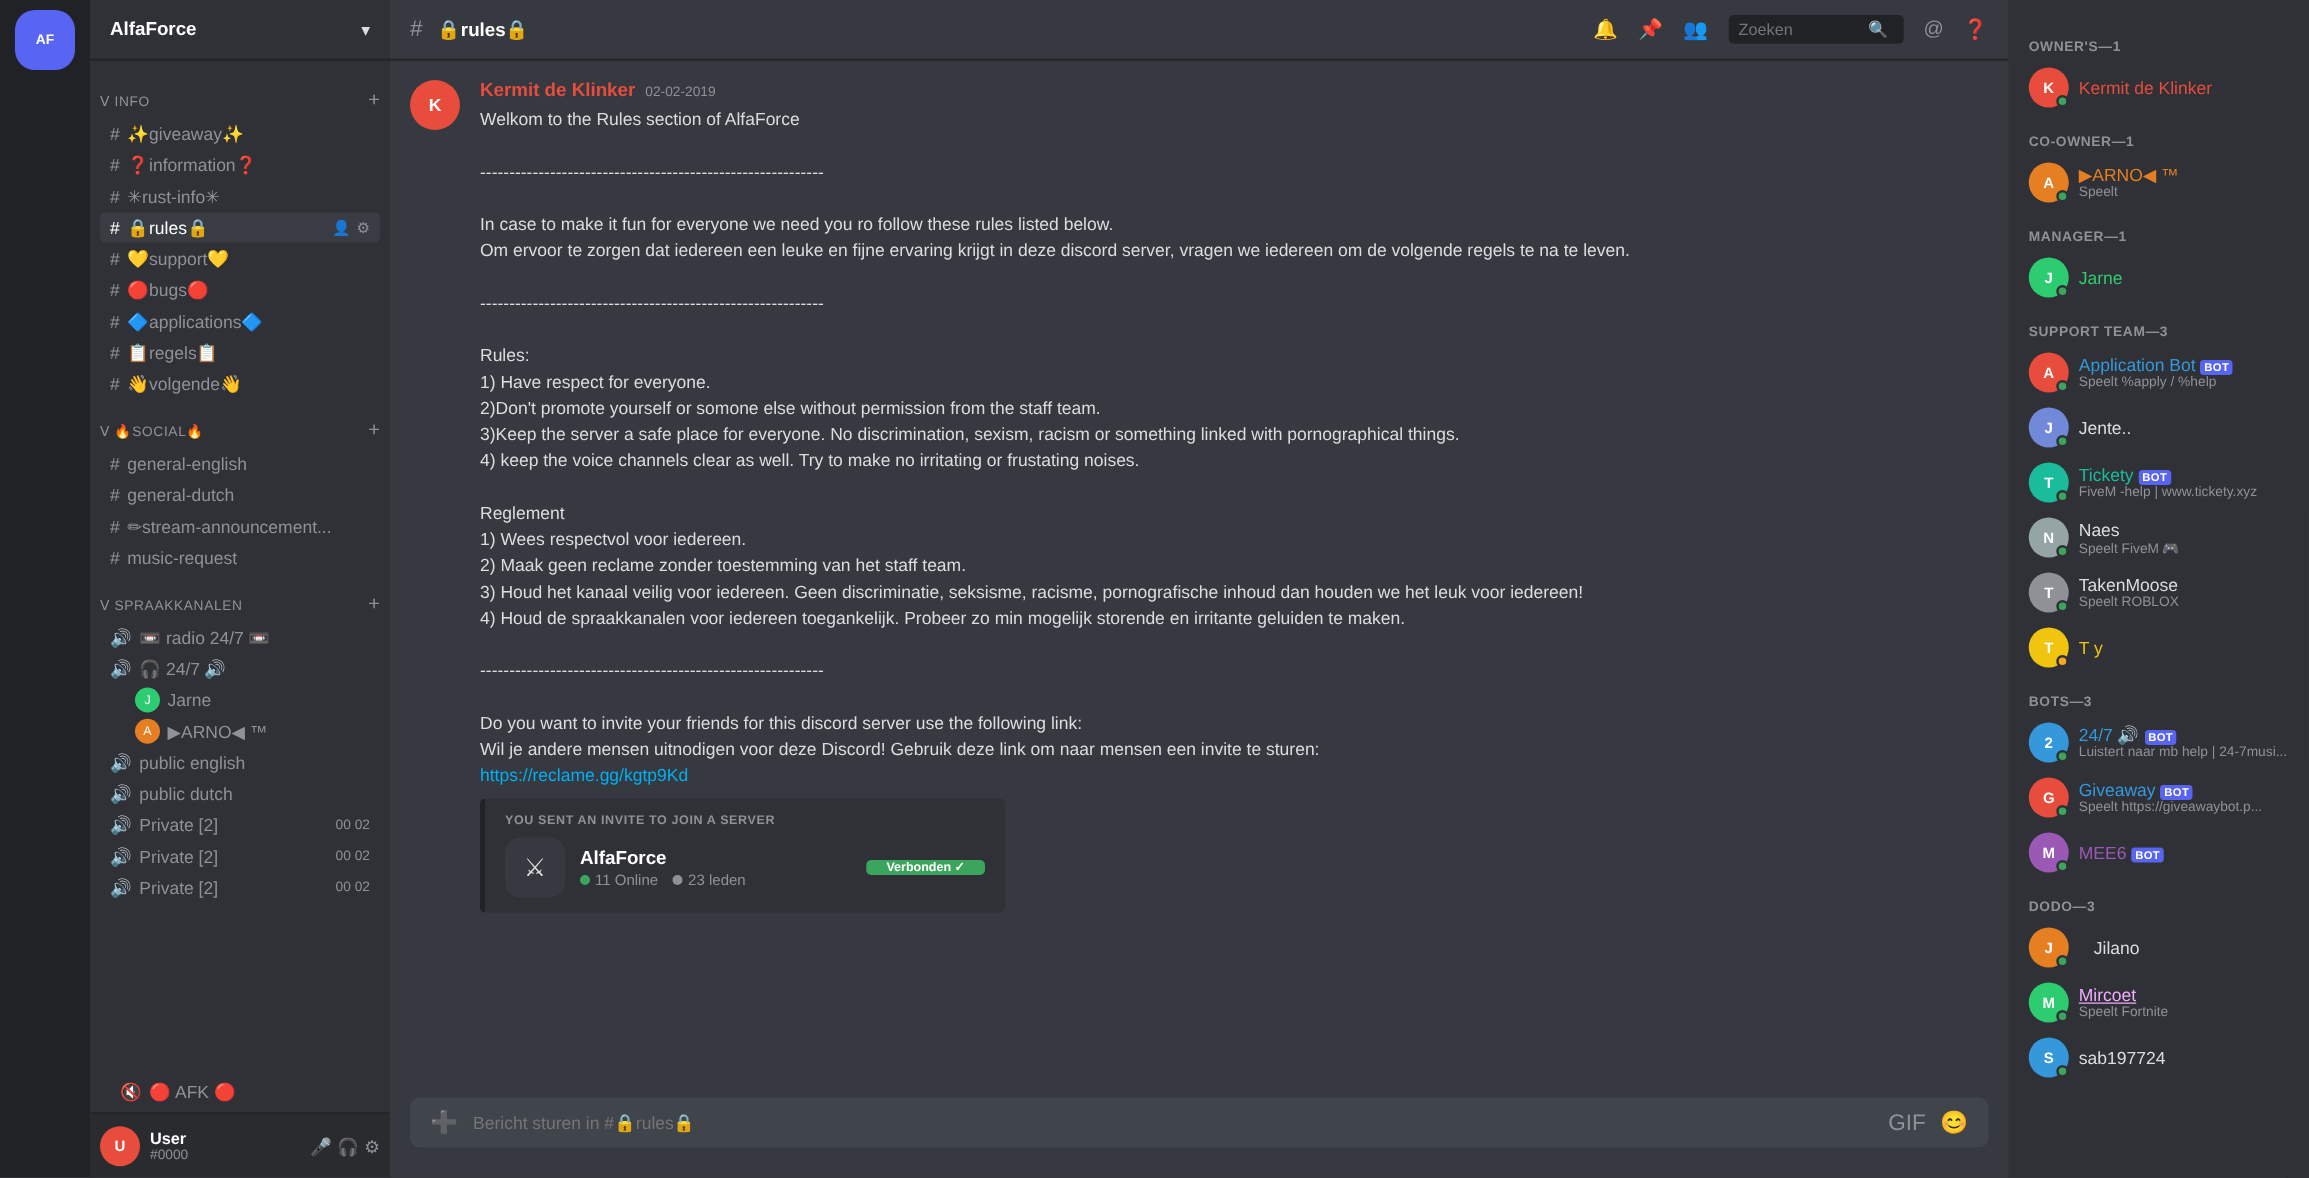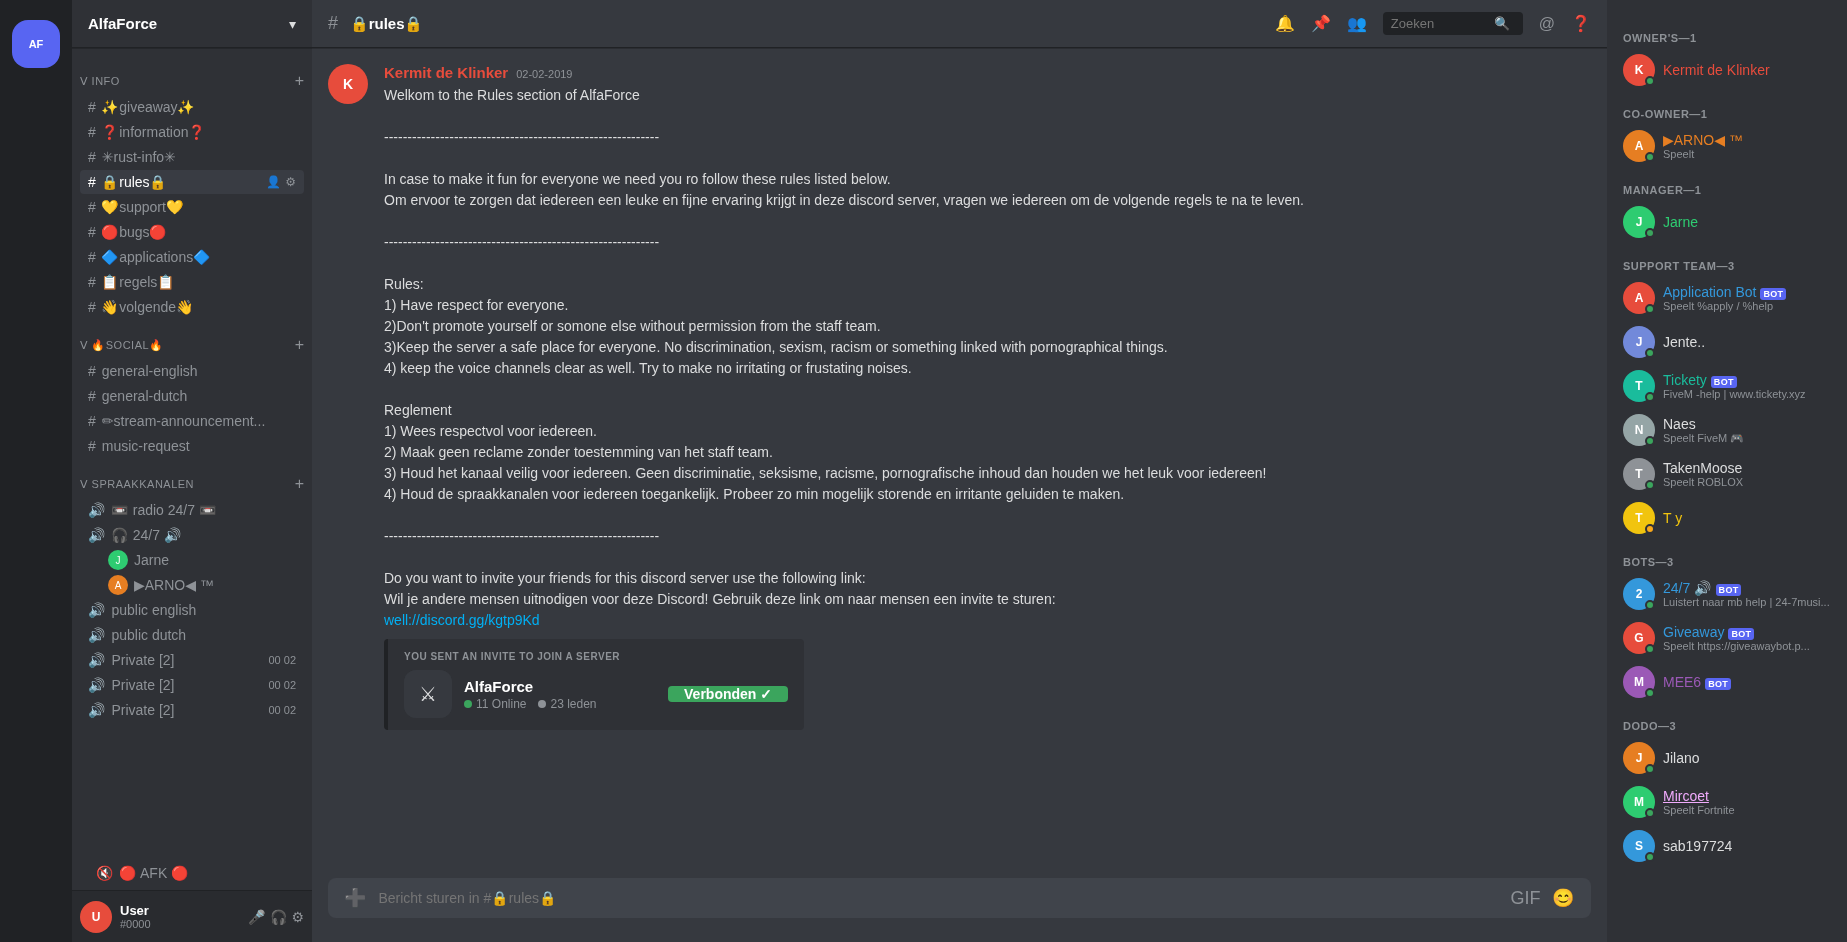--- a/index.html
+++ b/index.html
@@ -1,19 +1,19 @@
 <!DOCTYPE html>
 <html><head>
   <meta charset="utf-8">
   <style>
     * { box-sizing: border-box; margin: 0; padding: 0; }
     body { font-family: 'Segoe UI', Tahoma, Geneva, Verdana, sans-serif; background: #36393f; color: #dcddde; display: flex; height: 942px; overflow: hidden; font-size: 14px; }
 
     
-    #server-icon-bar { width: 72px; background: #202225; display: flex; flex-direction: column; align-items: center; padding: 20px 0; gap: 8px; flex-shrink: 0; }
+    #server-icon-bar { width: 72px; background: #202225; display: flex; flex-direction: column; align-items: center; padding: 8px 0; gap: 8px; flex-shrink: 0; }
     .server-icon { width: 48px; height: 48px; border-radius: 50%; background: #5865f2; display: flex; align-items: center; justify-content: center; color: white; font-weight: bold; font-size: 13px; cursor: pointer; overflow: hidden; }
 
     
     #channel-sidebar { width: 240px; background: #2f3136; display: flex; flex-direction: column; flex-shrink: 0; }
 
     #server-header { padding: 0 16px; height: 48px; display: flex; align-items: center; justify-content: space-between; border-bottom: 1px solid #202225; box-shadow: 0 1px 0 rgba(0,0,0,0.2); cursor: pointer; }
     #server-name { font-weight: 600; color: #fff; font-size: 15px; }
 
     #channel-list { flex: 1; overflow-y: auto; padding: 8px 0; }
     #channel-list::-webkit-scrollbar { width: 4px; }
@@ -75,21 +75,21 @@
     .invite-embed { background: #2f3136; border-left: 4px solid #202225; border-radius: 4px; padding: 12px 16px; margin-top: 8px; max-width: 420px; }
     .invite-label { font-size: 10px; font-weight: 700; color: #8e9297; text-transform: uppercase; letter-spacing: 0.5px; margin-bottom: 8px; }
     .invite-card { display: flex; align-items: center; gap: 12px; }
     .invite-server-icon { width: 48px; height: 48px; border-radius: 12px; background: #36393f; display: flex; align-items: center; justify-content: center; overflow: hidden; }
     .invite-server-info { flex: 1; }
     .invite-server-name { font-weight: 700; font-size: 15px; color: #fff; }
     .invite-server-stats { font-size: 12px; color: #8e9297; display: flex; gap: 12px; margin-top: 2px; }
     .stat-dot { display: inline-block; width: 8px; height: 8px; border-radius: 50%; margin-right: 4px; }
     .stat-dot.online { background: #3ba55d; }
     .stat-dot.members { background: #8e9297; }
-    .invite-button { background: #3ba55d; color: white; border: none; border-radius: 4px; padding: 0 16px; font-size: 14px; font-weight: 600; cursor: pointer; display: flex; align-items: center; gap: 6px; white-space: nowrap; }
+    .invite-button { background: #3ba55d; color: white; border: none; border-radius: 4px; padding: 0 16px; font-size: 10px; font-weight: 600; cursor: pointer; display: flex; align-items: center; gap: 6px; white-space: nowrap; }
 
     
     #message-input-bar { padding: 0 16px 24px 16px; flex-shrink: 0; }
     #message-input { background: #40444b; border-radius: 8px; display: flex; align-items: center; padding: 0 16px; gap: 12px; }
     #message-input input { flex: 1; background: transparent; border: none; outline: none; color: #dcddde; font-size: 14px; padding: 12px 0; }
     .input-icon { color: #8e9297; cursor: pointer; font-size: 18px; }
 
     
     #members-sidebar { width: 240px; background: #2f3136; overflow-y: auto; flex-shrink: 0; padding: 16px 8px; }
     #members-sidebar::-webkit-scrollbar { width: 4px; }
@@ -313,21 +313,21 @@
 Reglement
 1) Wees respectvol voor iedereen.
 2) Maak geen reclame zonder toestemming van het staff team.
 3) Houd het kanaal veilig voor iedereen. Geen discriminatie, seksisme, racisme, pornografische inhoud dan houden we het leuk voor iedereen!
 4) Houd de spraakkanalen voor iedereen toegankelijk. Probeer zo min mogelijk storende en irritante geluiden te maken.
 
 -----------------------------------------------------------
 
 Do you want to invite your friends for this discord server use the following link:
 Wil je andere mensen uitnodigen voor deze Discord! Gebruik deze link om naar mensen een invite te sturen:
-<a href="#" class="message-link">well://discord.gg/kgtp9Kd</a></div>
+<a href="#" class="message-link">https://reclame.gg/kgtp9Kd</a></div>
 
         <div class="invite-embed">
           <div class="invite-label">YOU SENT AN INVITE TO JOIN A SERVER</div>
           <div class="invite-card">
             <div class="invite-server-icon">
               <div style="width:48px;height:48px;background:#36393f;border-radius:12px;display:flex;align-items:center;justify-content:center;font-size:20px;">⚔</div>
             </div>
             <div class="invite-server-info">
               <div class="invite-server-name">AlfaForce</div>
               <div class="invite-server-stats">
@@ -441,21 +441,21 @@
     <div class="member-avatar" style="background:#9b59b6;">M<span class="status-dot status-online"></span></div>
     <div class="member-info">
       <div class="member-name purple">MEE6<span class="bot-badge">BOT</span></div>
     </div>
   </div>
 
   <div class="member-section-header">DODO—3</div>
   <div class="member-item">
     <div class="member-avatar" style="background:#e67e22;">J<span class="status-dot status-online"></span></div>
     <div class="member-info">
-      <div class="member-name" style="color:#dcddde;">Jilano</div>
+      <div class="member-name" style="color:#dcddde;margin-left:12px;">Jilano</div>
     </div>
   </div>
   <div class="member-item">
     <div class="member-avatar" style="background:#2ecc71;">M<span class="status-dot status-online"></span></div>
     <div class="member-info">
       <div class="member-name" style="color:#f0abfc;text-decoration:underline;">Mircoet</div>
       <div class="member-status">Speelt Fortnite</div>
     </div>
   </div>
   <div class="member-item">

